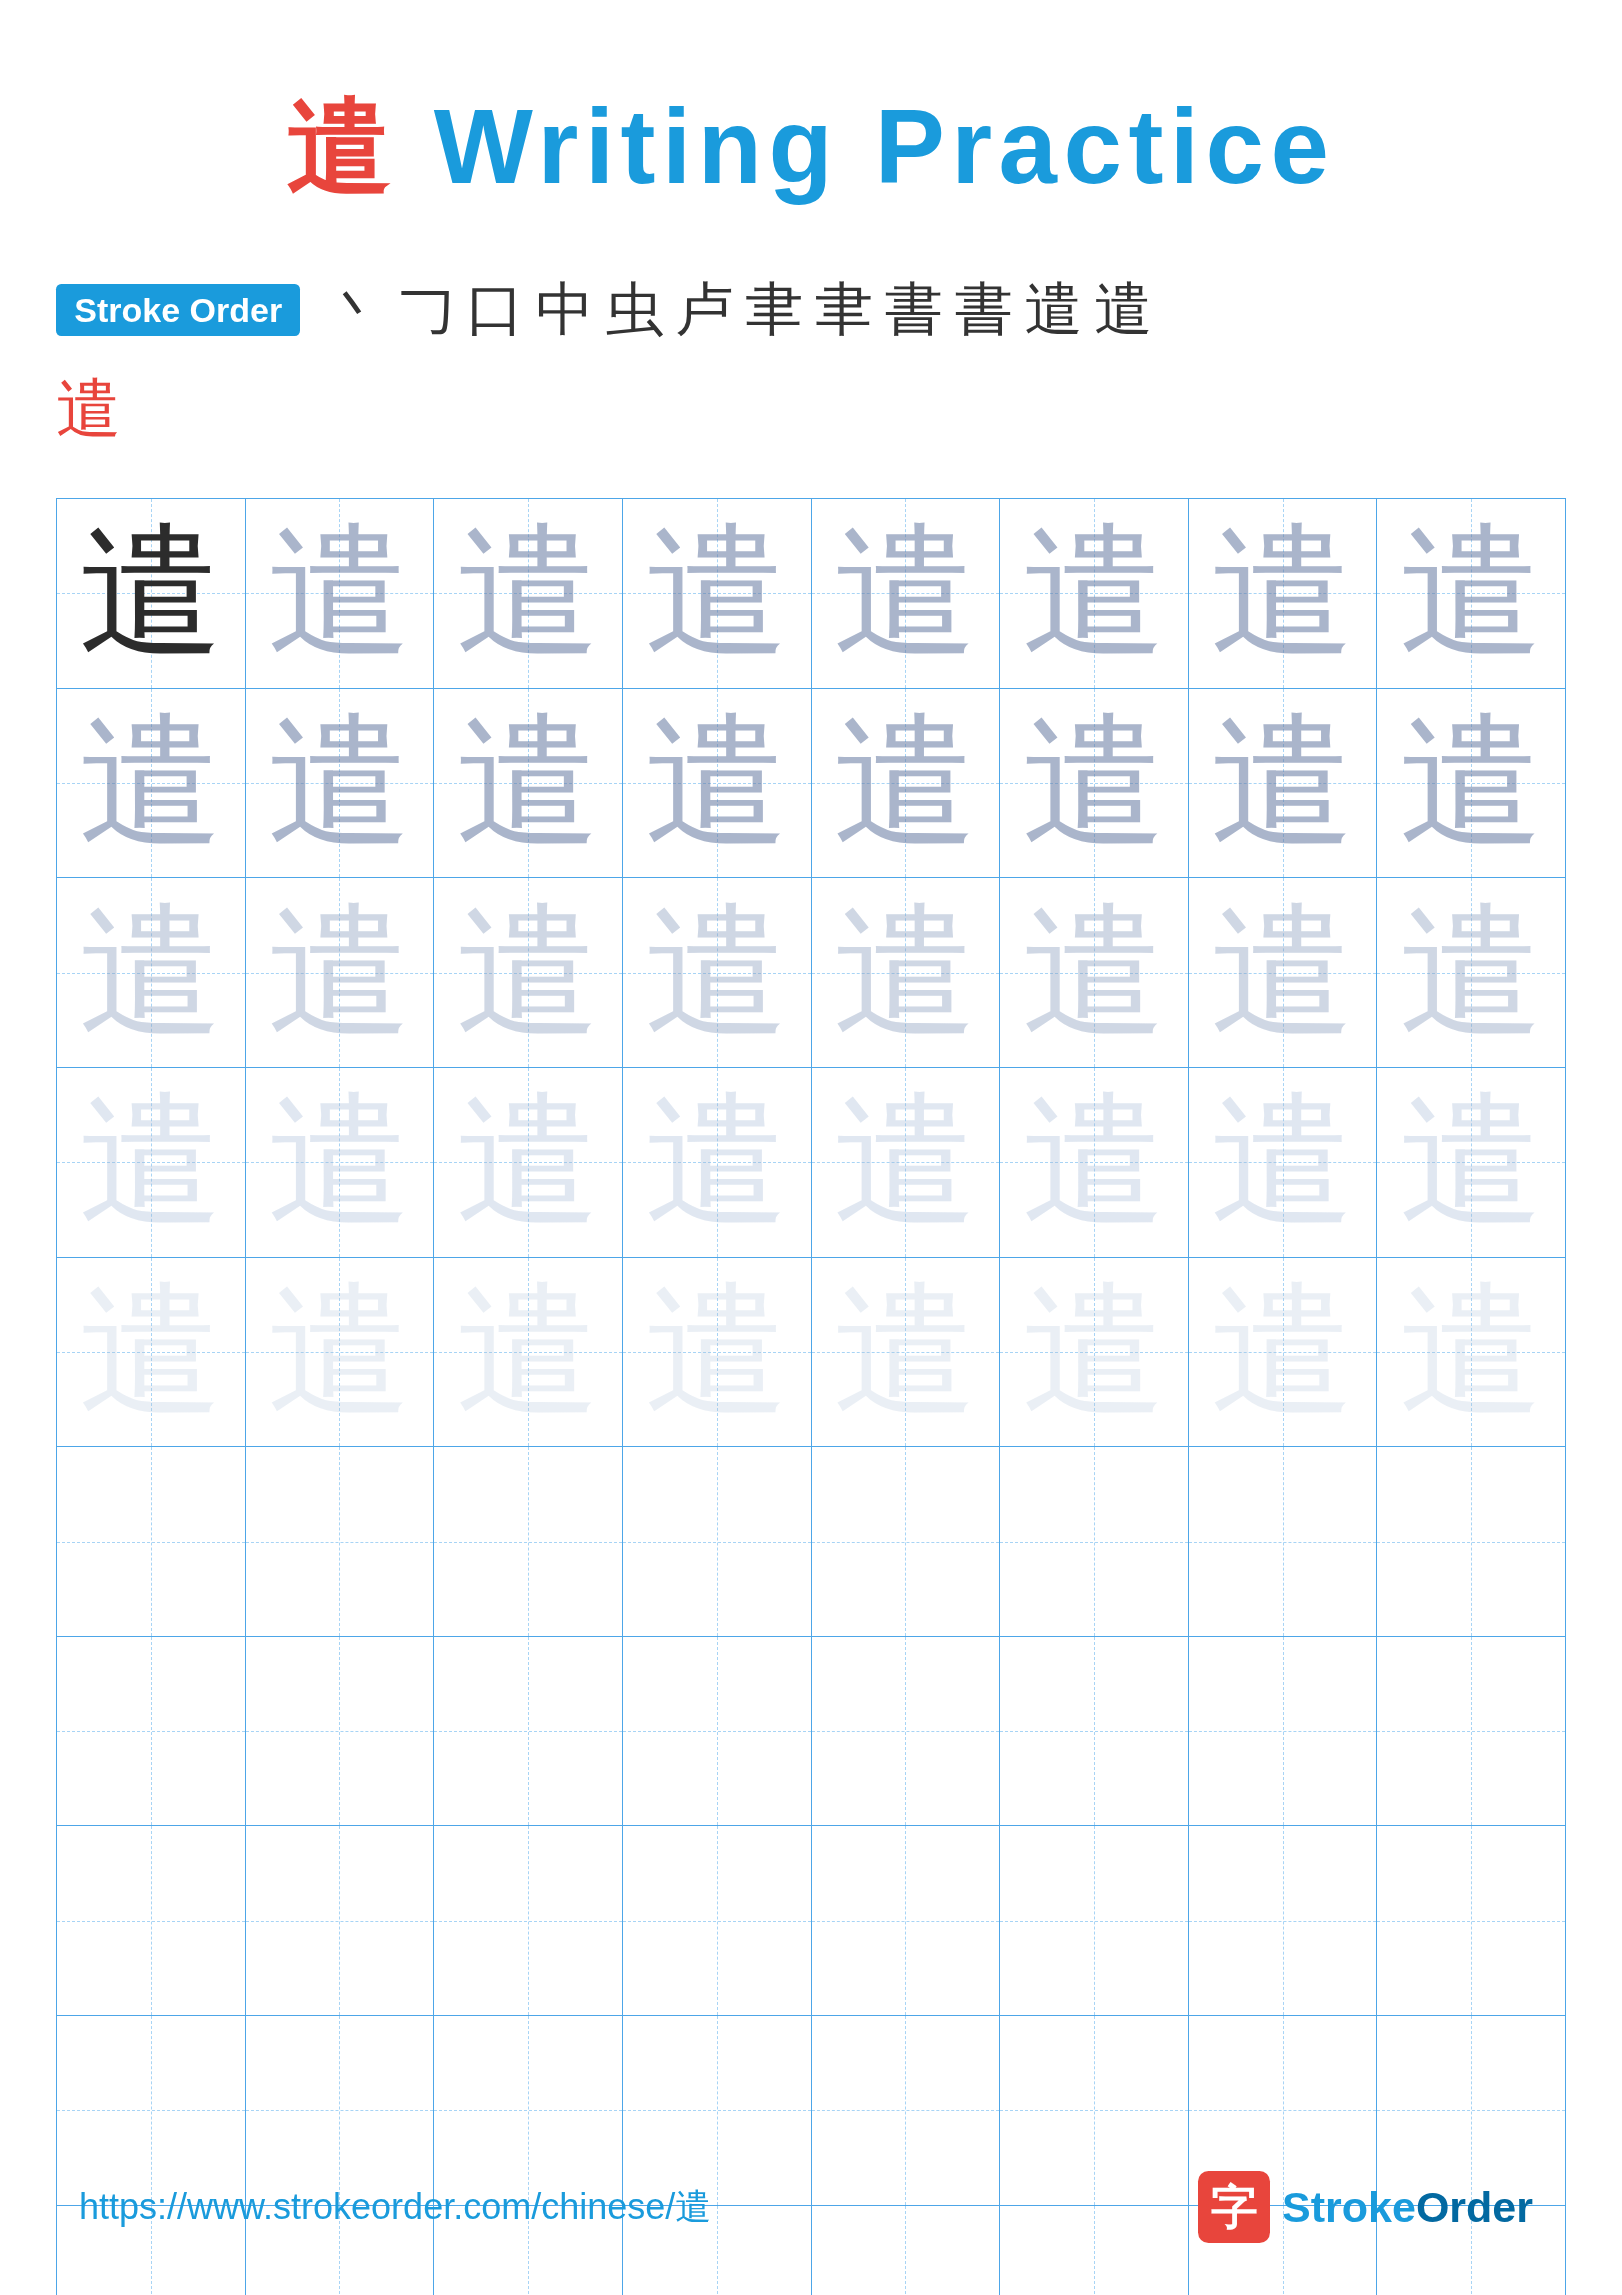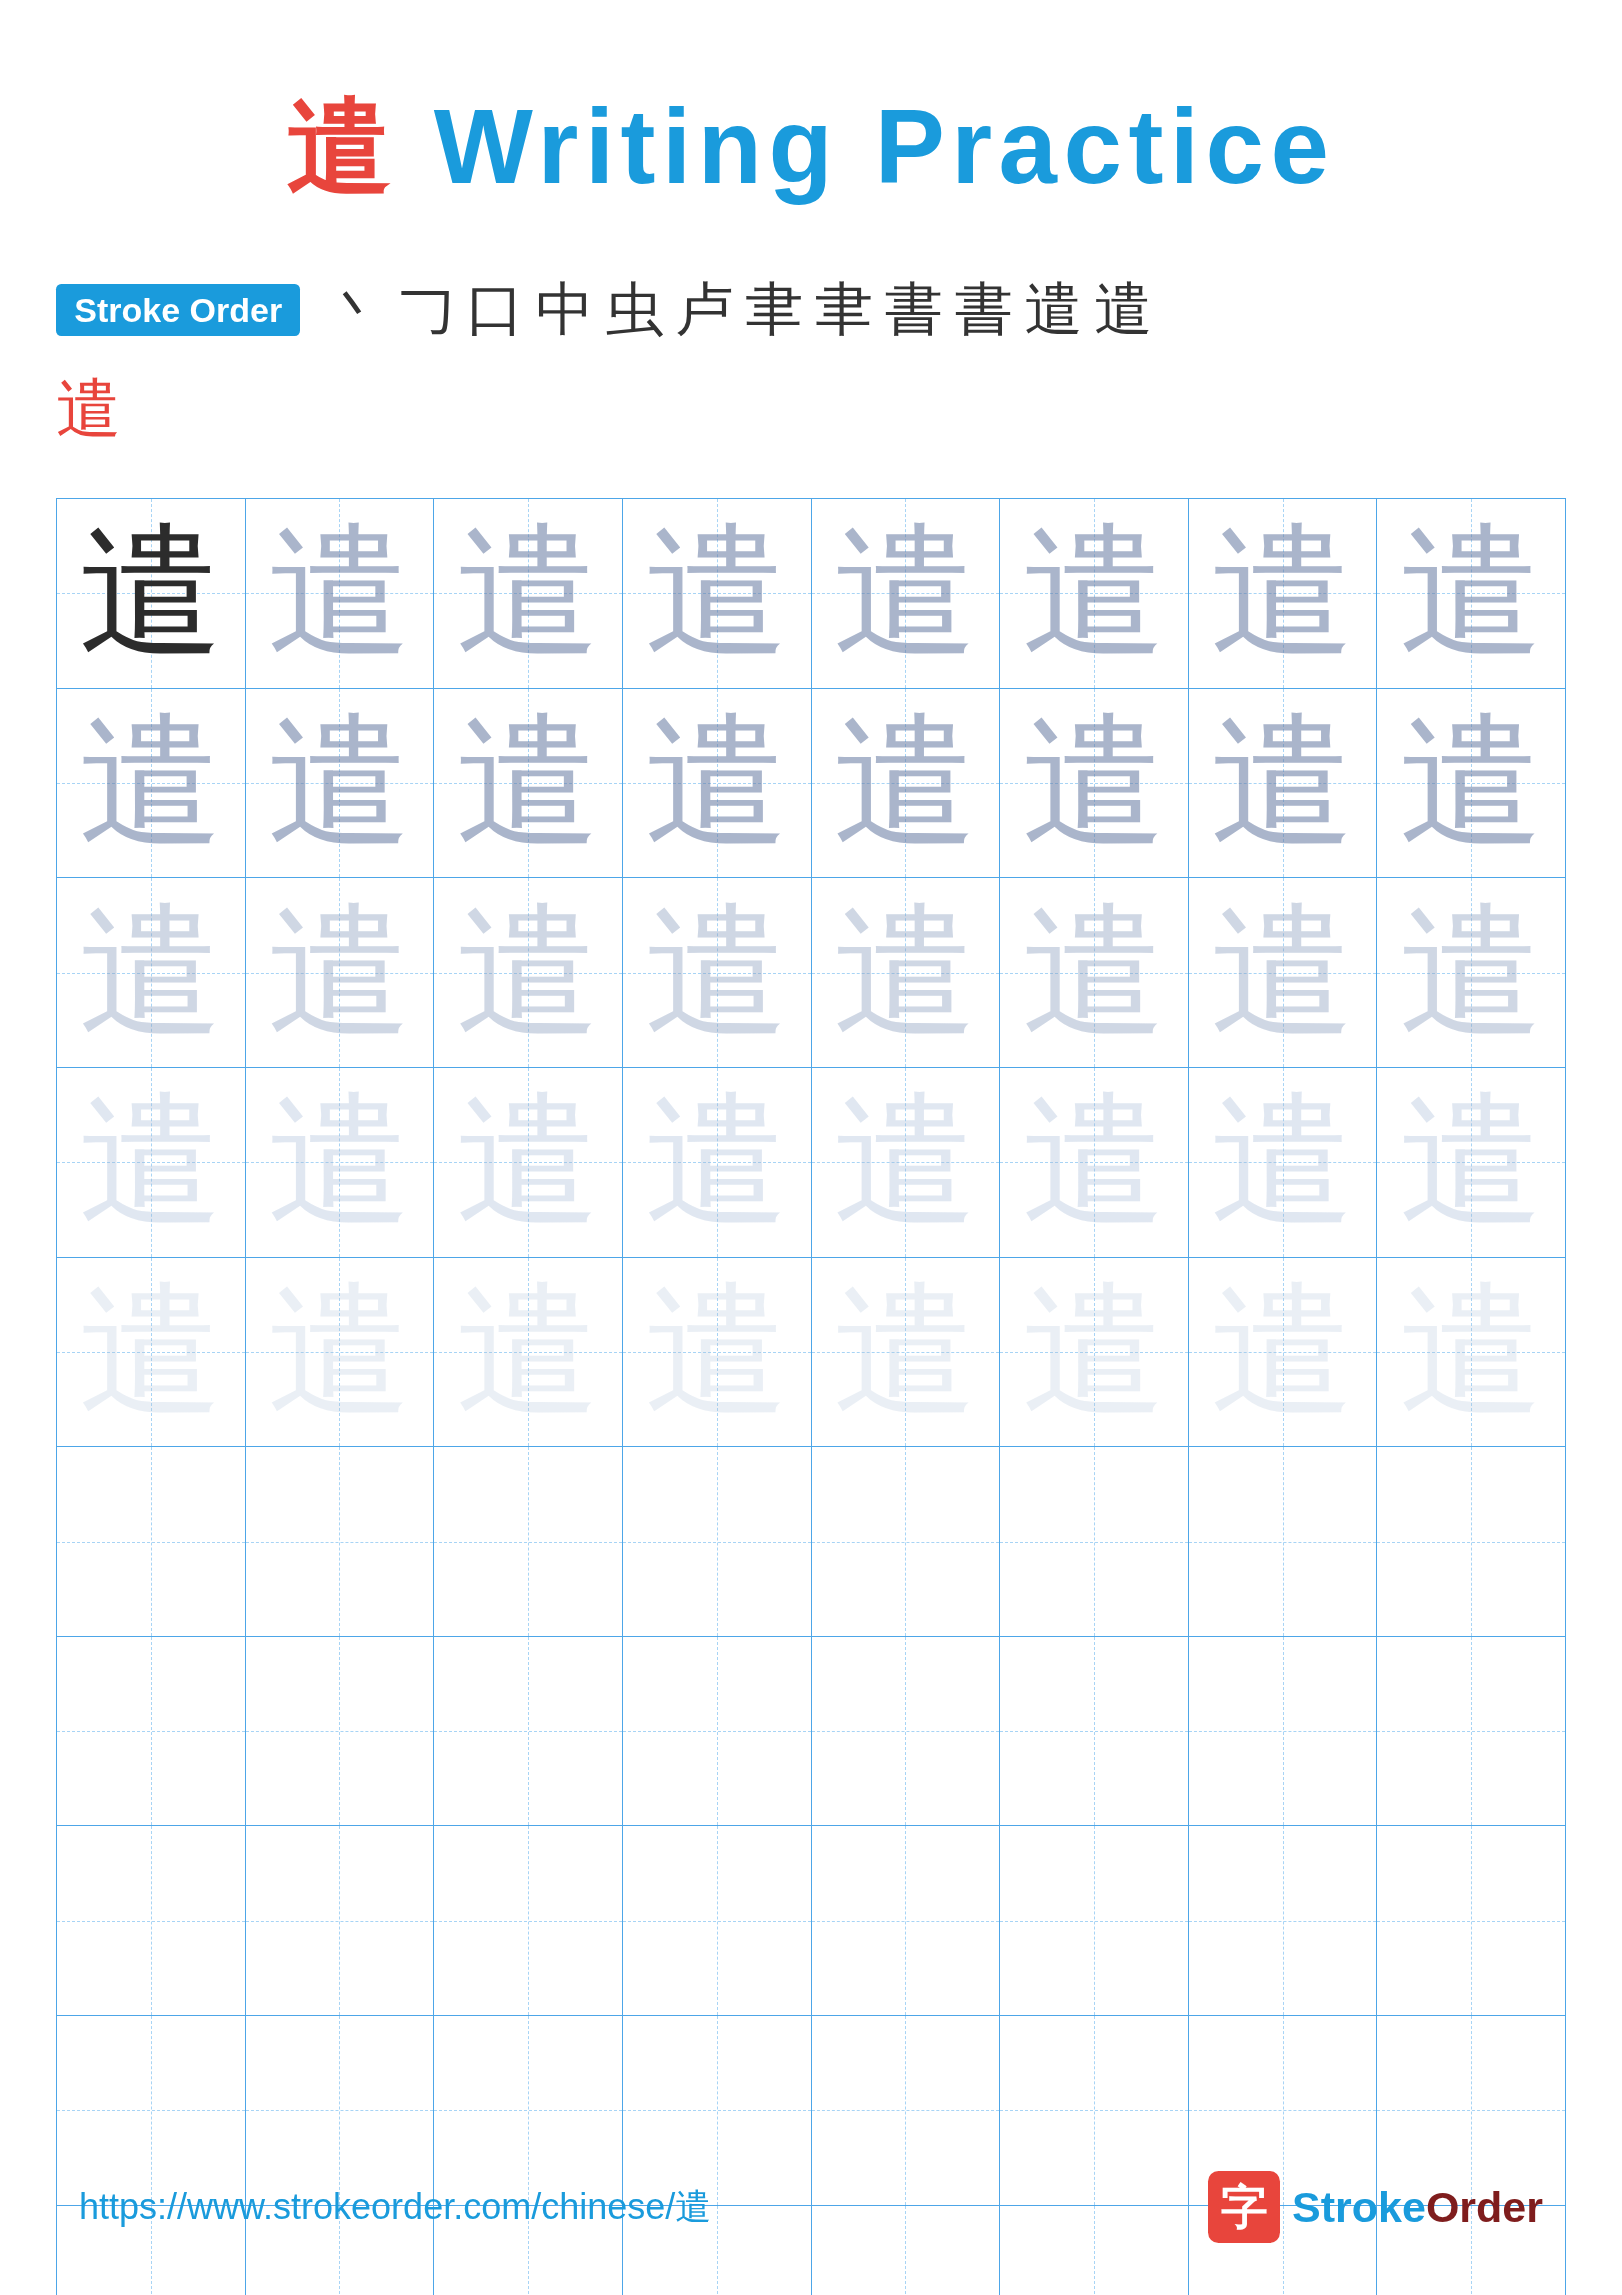--- a/index.html
+++ b/index.html
@@ -161,21 +161,21 @@
 
     .cell-char.gray4 {
       color: rgba(170, 190, 215, 0.25);
     }
 
     
     .footer {
       position: absolute;
       bottom: 52px;
       left: 79px;
-      right: 79px;
+      right: 89px;
       display: flex;
       align-items: center;
       justify-content: space-between;
     }
 
     .footer-url {
       color: #1a9bdc;
       font-size: 36px;
       font-family: sans-serif;
     }
@@ -201,21 +201,21 @@
     }
 
     .footer-logo-text {
       font-size: 43px;
       font-weight: bold;
       color: #333;
       font-family: sans-serif;
     }
 
     .footer-logo-text span {
-      color: #7f1d1d;
+      color: #0369a1;
     }
   </style>
 </head>
 <body>
 
 <div class="page">
 
   <h1 class="title">
     <span class="char">遣</span><span> Writing Practice</span>
   </h1>

